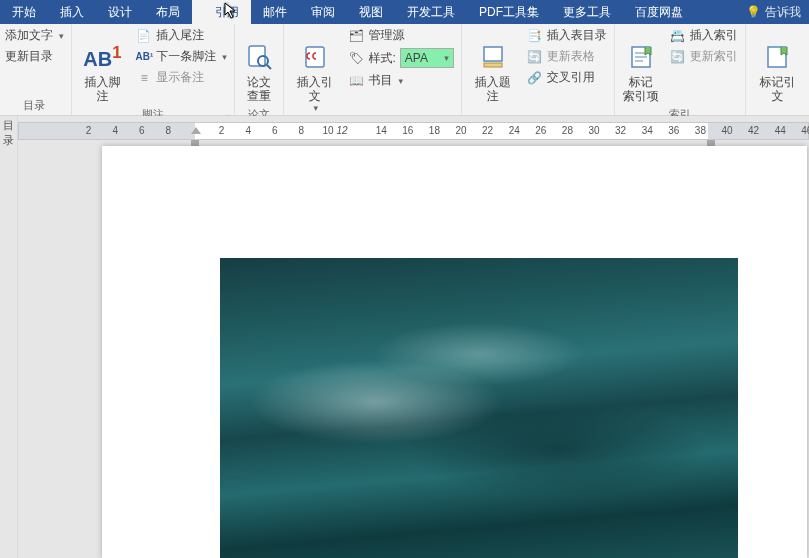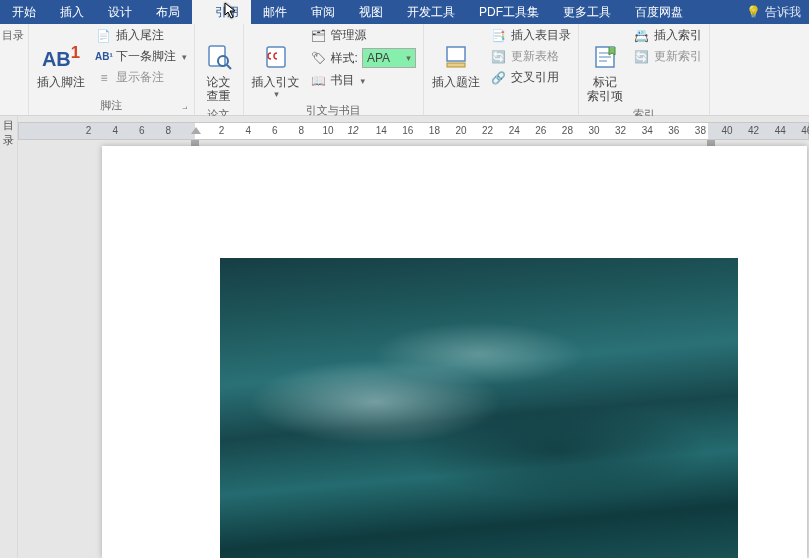--- a/index.html
+++ b/index.html
@@ -72,20 +72,30 @@
 
 <div class="cursor">
   <svg viewBox="0 0 14 18">
       <path d="M1 1 L1 13 L4 10 L7 16 L9 15 L6 9 L11 9 Z" fill="#fff" stroke="#000" stroke-width="1"></path>
     </svg>
 </div>
 
 <div class="ribbon">
 
   <div class="group" style="padding-left:2px">
+    <div class="group-body">
+      <div class="smallstack">
+        <div class="sbtn dd">
+            <span>添加文字</span>
+          </div>
+        <div class="sbtn">
+            <span>更新目录</span>
+          </div>
+      </div>
+    </div>
     <div class="group-label">目录</div>
   </div>
 
   <div class="group">
     <div class="group-body">
       <div class="vbtn">
         <div class="ic">
             <span style="font-size:20px;color:#2b579a;font-weight:bold">AB<sup style="color:#d04423">1</sup></span>
           </div>
         <div class="lbl">插入脚注</div>
@@ -206,20 +216,31 @@
         <div class="sbtn" style="opacity:.55">
           <span class="sic">🔄</span>
           <span>更新索引</span>
         </div>
       </div>
     </div>
     <div class="group-label">索引</div>
   </div>
 
   <div class="group" style="border-right:none">
+    <div class="group-body">
+      <div class="vbtn">
+        <div class="ic">
+            <svg width="28" height="28" viewBox="0 0 28 28">
+              <rect x="5" y="4" width="18" height="20" fill="#fff" stroke="#5b8bbf" stroke-width="1.5"></rect>
+              <path d="M18 4 v8 l3 -2 l3 2 v-8" fill="#7bbf6a" stroke="#4a8a3a"></path>
+            </svg>
+          </div>
+        <div class="lbl">标记引文</div>
+      </div>
+    </div>
     <div class="group-label"></div>
   </div>
 </div>
 
 <div class="doc-wrap">
   <div class="vstrip">目录</div>
   <div class="main">
     <div class="ruler">
       <div class="ruler-dark" style="position:absolute;left:0;width:176px;height:100%"></div>
       <div class="ruler-dark" style="position:absolute;right:0;width:100px;height:100%"></div>
@@ -229,21 +250,21 @@
       <div id="ruler-nums">
           <span class="rnum" style="left: 149.4px;">8</span>
           <span class="rnum" style="left: 122.8px;">6</span>
           <span class="rnum" style="left: 96.2px;">4</span>
           <span class="rnum" style="left: 69.6px;">2</span>
           <span class="rnum" style="left: 202.6px;">2</span>
           <span class="rnum" style="left: 229.2px;">4</span>
           <span class="rnum" style="left: 255.8px;">6</span>
           <span class="rnum" style="left: 282.4px;">8</span>
           <span class="rnum" style="left: 309px;">10</span>
-          <span class="rnum" style="left: 334px; font-style: italic;">12</span>
+          <span class="rnum" style="left: 323px; font-style: italic;">12</span>
           <span class="rnum" style="left: 362.2px;">14</span>
           <span class="rnum" style="left: 388.8px;">16</span>
           <span class="rnum" style="left: 415.4px;">18</span>
           <span class="rnum" style="left: 442px;">20</span>
           <span class="rnum" style="left: 468.6px;">22</span>
           <span class="rnum" style="left: 495.2px;">24</span>
           <span class="rnum" style="left: 521.8px;">26</span>
           <span class="rnum" style="left: 548.4px;">28</span>
           <span class="rnum" style="left: 575px;">30</span>
           <span class="rnum" style="left: 601.6px;">32</span>

